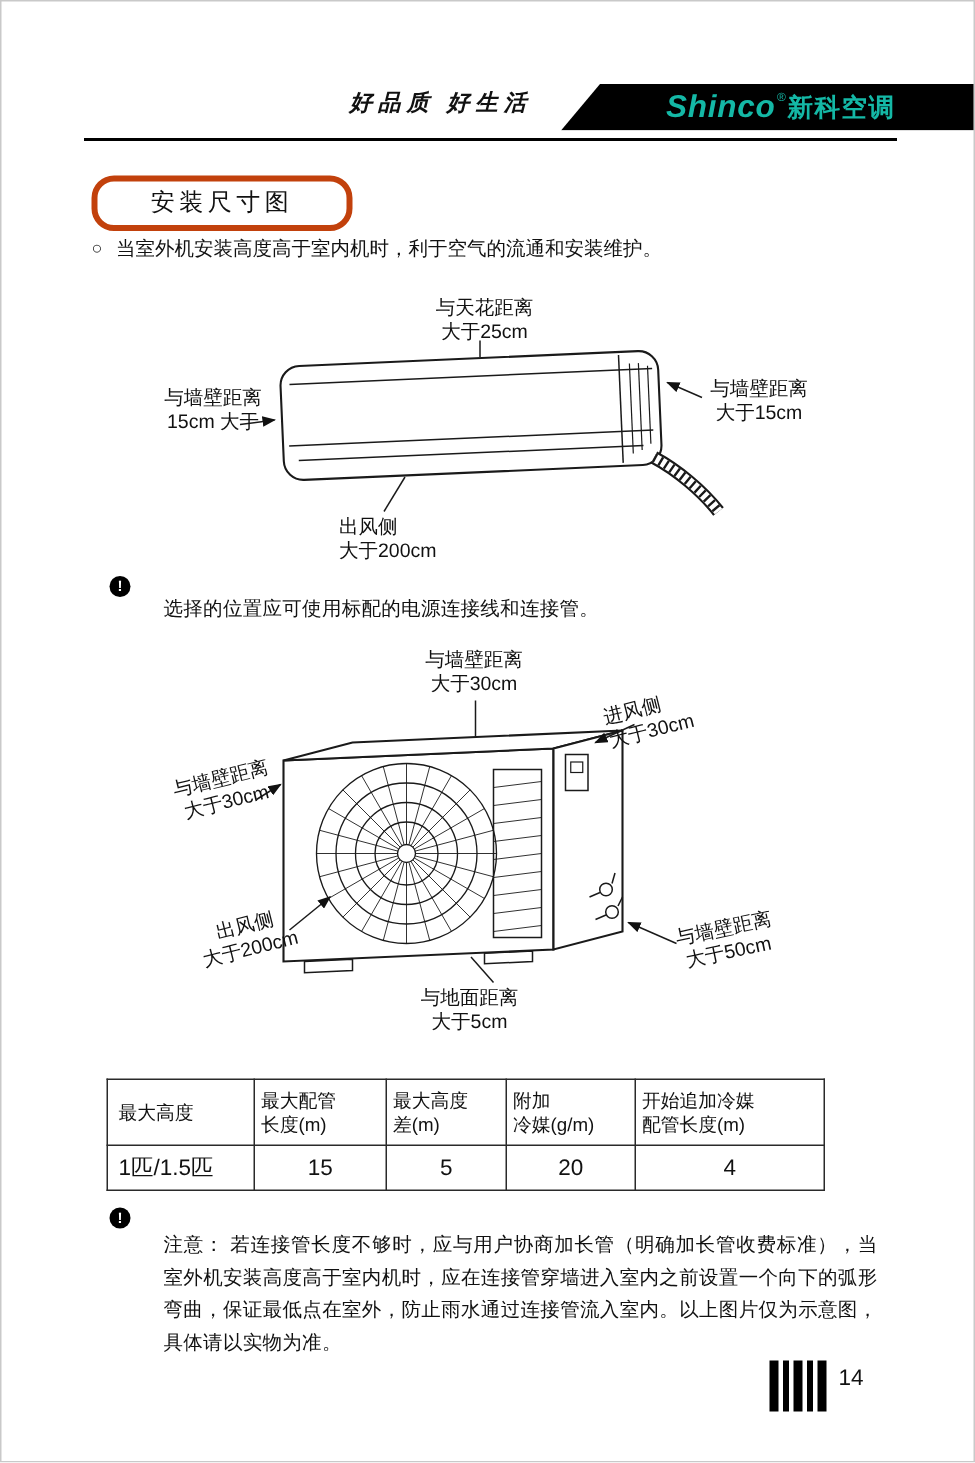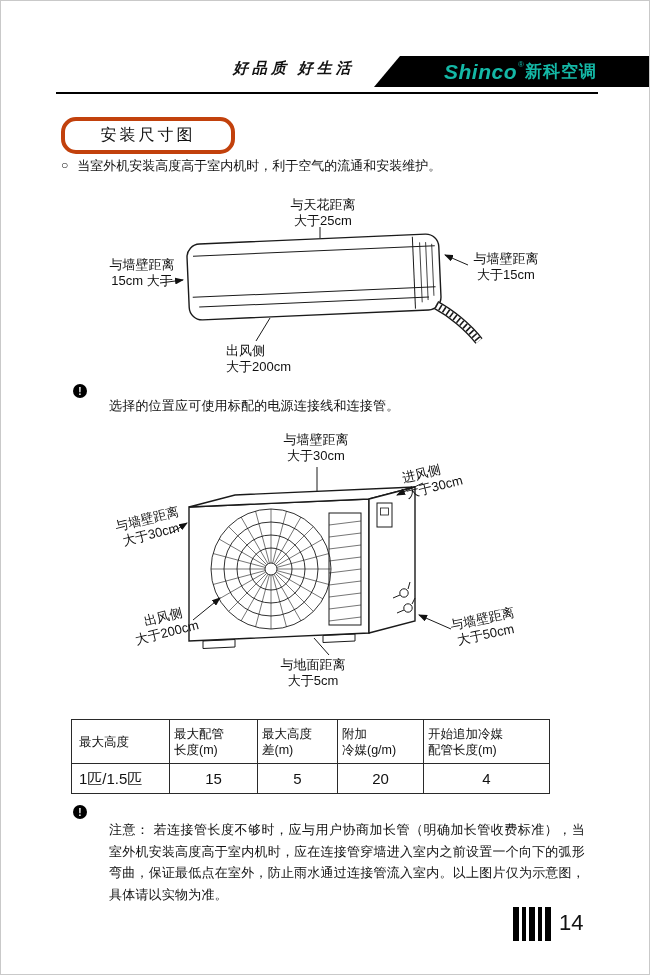--- a/index.html
+++ b/index.html
@@ -44,21 +44,21 @@
   table.spec{position:absolute;left:70px;top:718px;border-collapse:collapse;table-layout:fixed;}
   table.spec th,table.spec td{border:1px solid #2a2a2a;font-weight:normal;font-size:12.5px;
      white-space:pre-line;line-height:16px;padding:0 4px;box-sizing:border-box;}
   table.spec th{height:44px;text-align:left;}
   table.spec td{height:30px;text-align:center;font-size:15px;}
   table.spec th:first-child,table.spec td:first-child{text-align:left;padding-left:7px;}
 
   
   .bars{position:absolute;left:512px;top:906px;display:flex;gap:3px;height:34px;}
   .bars div{background:#000;}
-  .pagenum{position:absolute;left:558px;top:909px;font-size:22px;}
+  .pagenum{position:absolute;left:558px;top:909px;font-size:15px;}
 </style>
 </head>
 <body>
 
 <div class="page">
 
   <div class="slogan">好品质 好生活</div>
   <div class="brand-bar">
     <span class="brand-en">Shinco</span>
     <span class="brand-reg">®</span>

